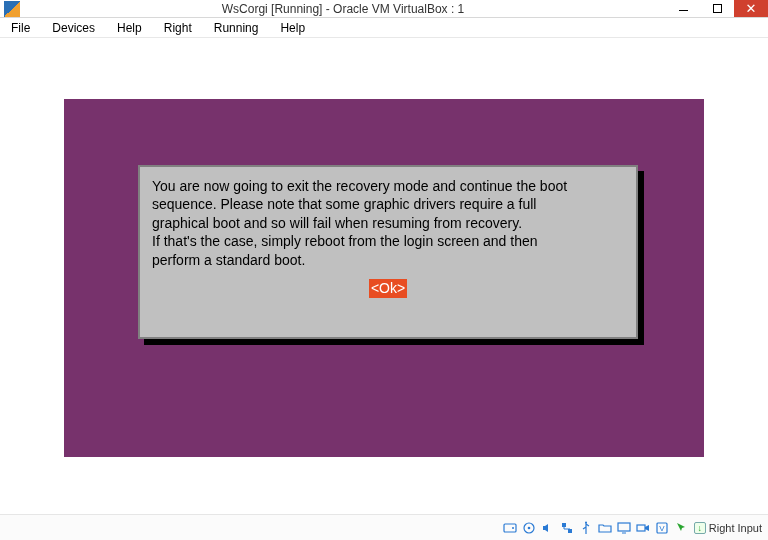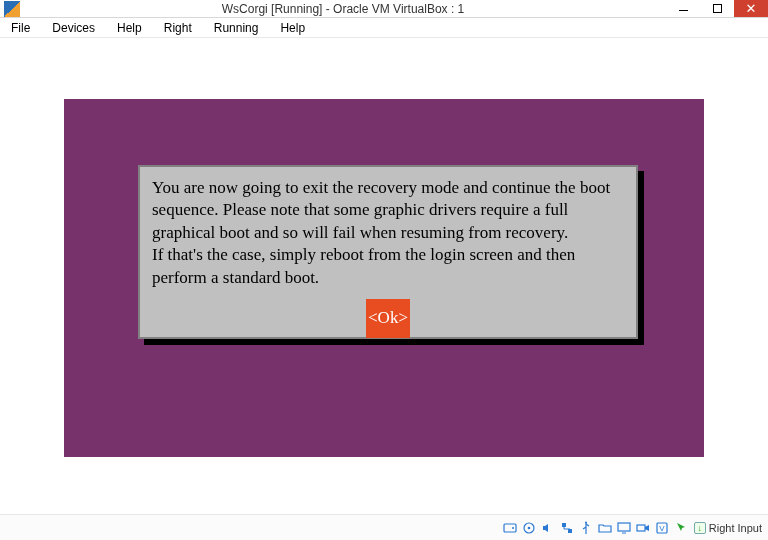--- a/index.html
+++ b/index.html
@@ -14,24 +14,24 @@
 .win-btn.max span { display:block; width:9px; height:9px; border:1px solid #000;}
 .win-btn.close { background:#d0402e; color:#fff; }
 .win-btn.close span { font-size:13px; line-height:1; }
 
 .menubar { height: 20px; background:#fff; display:flex; align-items:center; padding: 0 4px; gap: 8px; border-bottom:1px solid #e8e8e8; }
 .menubar .menu-item { padding: 2px 7px; color:#000; }
 
 .client { position:absolute; top:42px; left:0; right:0; bottom:26px; background:#fff; display:flex; align-items:center; justify-content:center; padding: 0 60px; }
 .vm-screen { width: 640px; height: 358px; background:#77326c; position:relative; }
 .dlg-shadow { position:absolute; left: 80px; top: 72px; width: 500px; height: 174px; background:#000; }
-.dialog { position:absolute; left: 74px; top: 66px; width: 500px; height: 174px; background:#c0c0c0; border: 2px solid #808080; padding: 10px 12px; font-family: Liberation Serif, serif; font-size: 17px; line-height: 1.32; color:#000; }
+.dialog { position:absolute; left: 74px; top: 66px; width: 500px; height: 174px; background:#c0c0c0; border: 2px solid #808080; padding: 10px 12px; font-family: Liberation Sans, sans-serif; font-size: 14px; line-height: 1.32; color:#000; }
 .dialog .msg { white-space: pre-wrap; }
 .dialog .ok-row { text-align:center; margin-top: 10px; }
-.dialog .ok { background:#e84d22; color:#fff; padding: 8px 2px; display:inline-block; }
+.dialog .ok { background:#e84d22; color:#fff; padding: 0 2px; display:inline-block; }
 
 .statusbar { position:absolute; bottom:0; left:0; right:0; height:26px; background:#fbfbfb; border-top:1px solid #e6e6e6; display:flex; justify-content:flex-end; align-items:center; padding: 0 6px; gap: 3px; }
 .statusbar .ico { width:16px; height:16px; display:flex; align-items:center; justify-content:center; font-size:11px; }
 .statusbar .blue svg, .statusbar .blue { color:#2a7ad4; }
 .statusbar .green { color:#29a52f; }
 .statusbar .hostkey { font-size:11px; color:#333; margin-left:2px; display:flex; align-items:center; gap:3px;}
 .hostkey .arrow { width:12px; height:12px; border:1px solid #7aa; border-radius:2px; display:flex; align-items:center; justify-content:center; font-size:9px; color:#29a52f; background:#eefeea;}
 </style>
 </head>
 <body>

